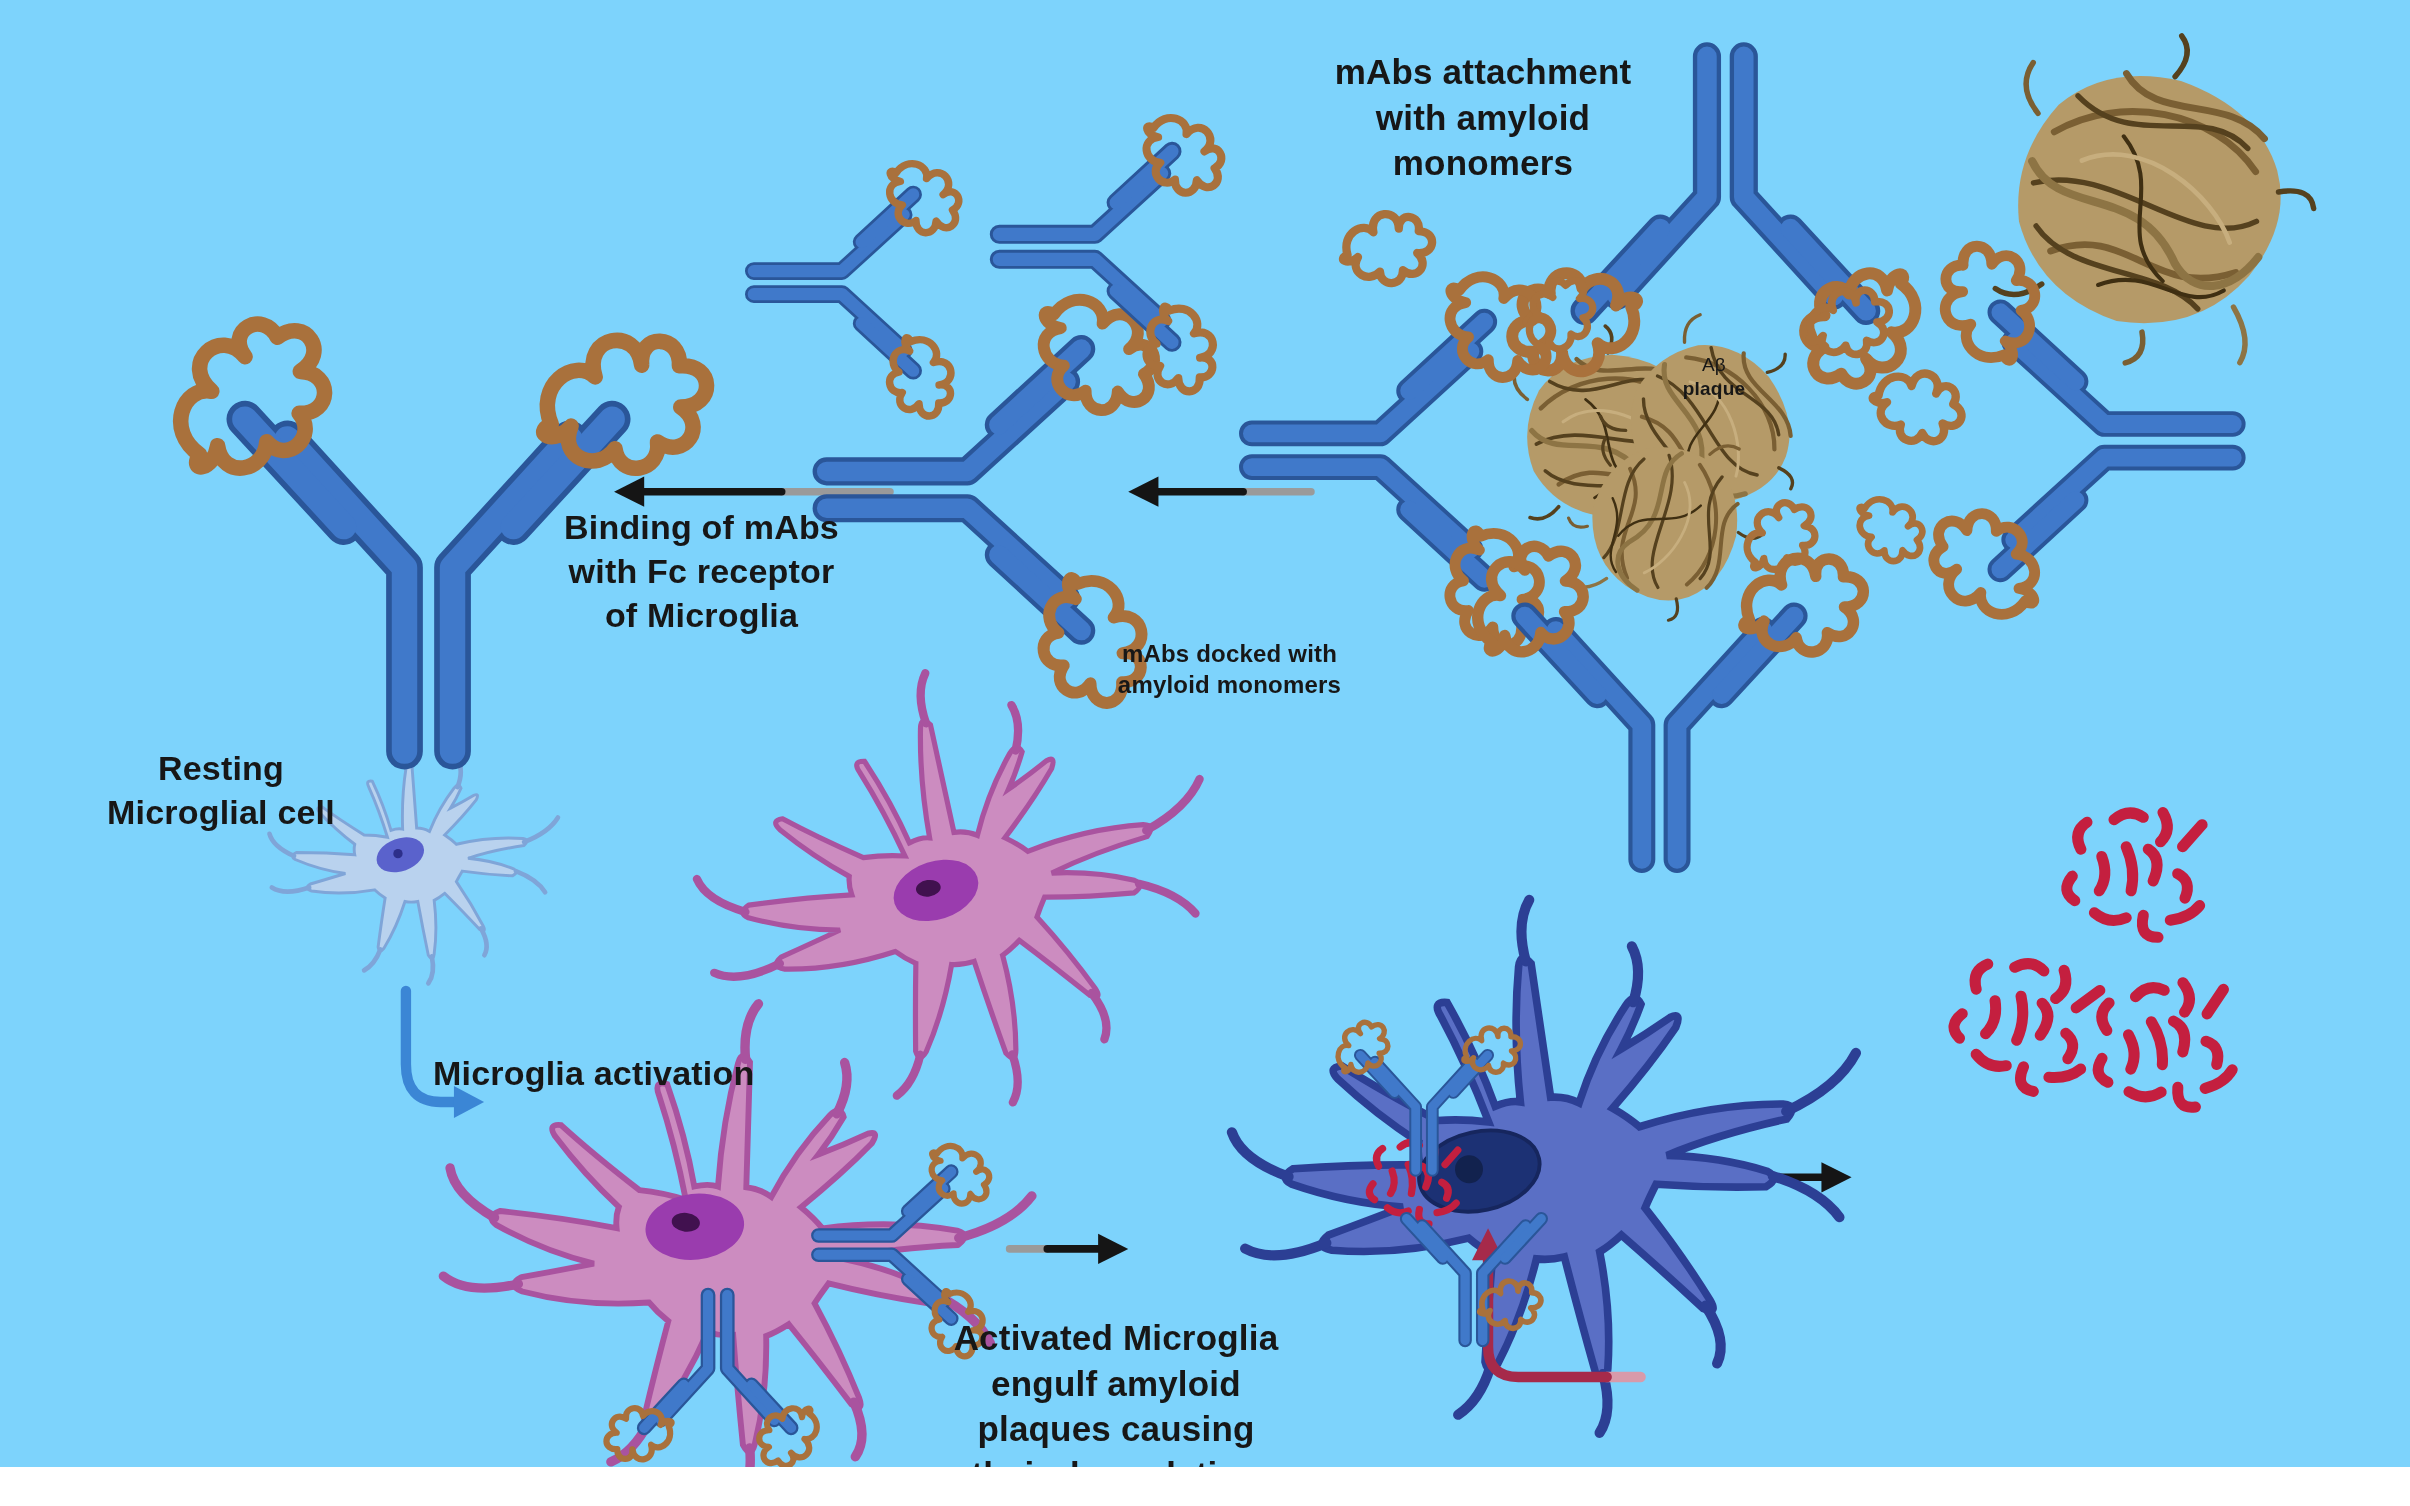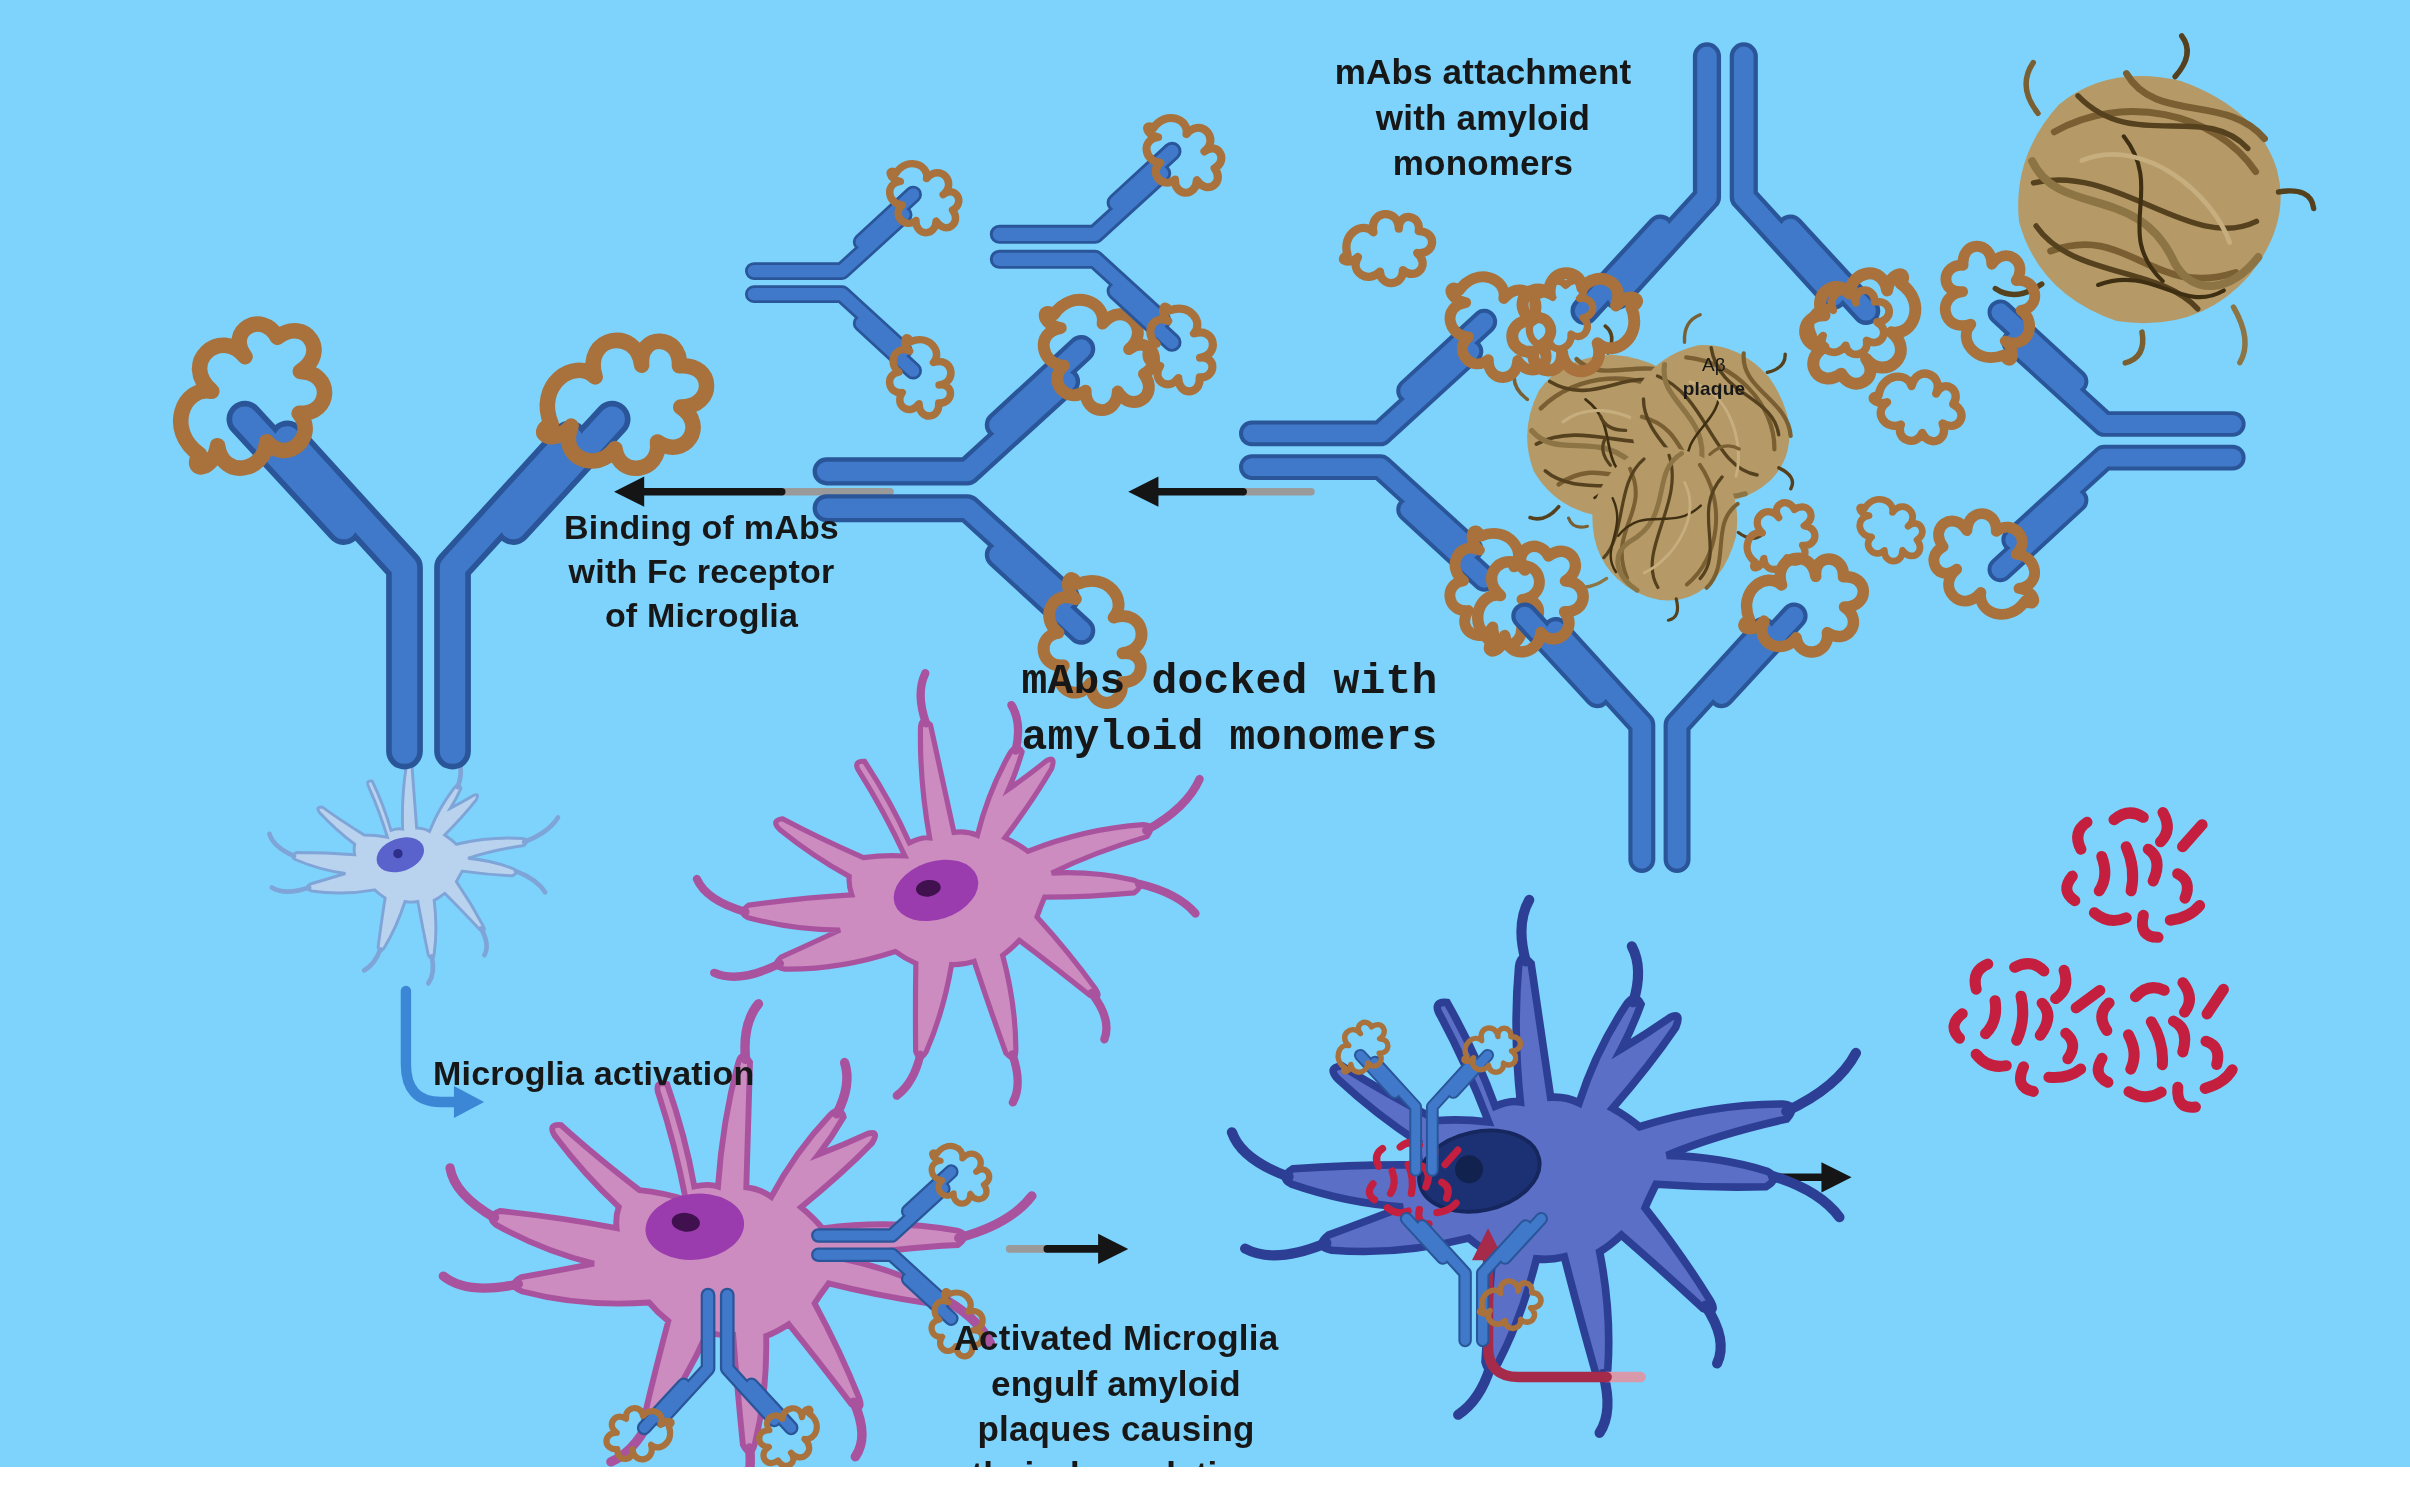--- a/index.html
+++ b/index.html
@@ -233,27 +233,29 @@
 
 <div class="label center" style="left:1304px;top:49px;width:358px;font-size:35px;">mAbs attachment
 with amyloid
 monomers</div>
 
 <div class="label center" style="left:1601px;top:328px;width:226px;font-size:19px;">
   <span style="font-weight:400;">Aβ</span>
   <span style="font-weight:700;">plaque</span>
 </div>
 
-<div class="label center" style="left:1008px;top:654px;width:443px;font-size:43px;font-family:Liberation Mono, monospace;">mAbs docked with
+<div class="label center" style="left:1008px;top:638px;width:443px;font-size:24px;">mAbs docked with
 amyloid monomers</div>
 
 <div class="label center" style="left:513px;top:505px;width:377px;font-size:34px;">Binding of mAbs
 with Fc receptor
 of Microglia</div>
 
+<div class="label center" style="left:80px;top:746px;width:282px;font-size:34px;">Resting
+Microglial cell</div>
 
 <div class="label" style="left:433px;top:1051px;width:395px;font-size:34px;white-space:nowrap;">Microglia activation</div>
 
 <div class="label center" style="left:904px;top:1315px;width:424px;font-size:35px;">Activated Microglia
 engulf amyloid
 plaques causing
 their degradation</div>
 
 
 

